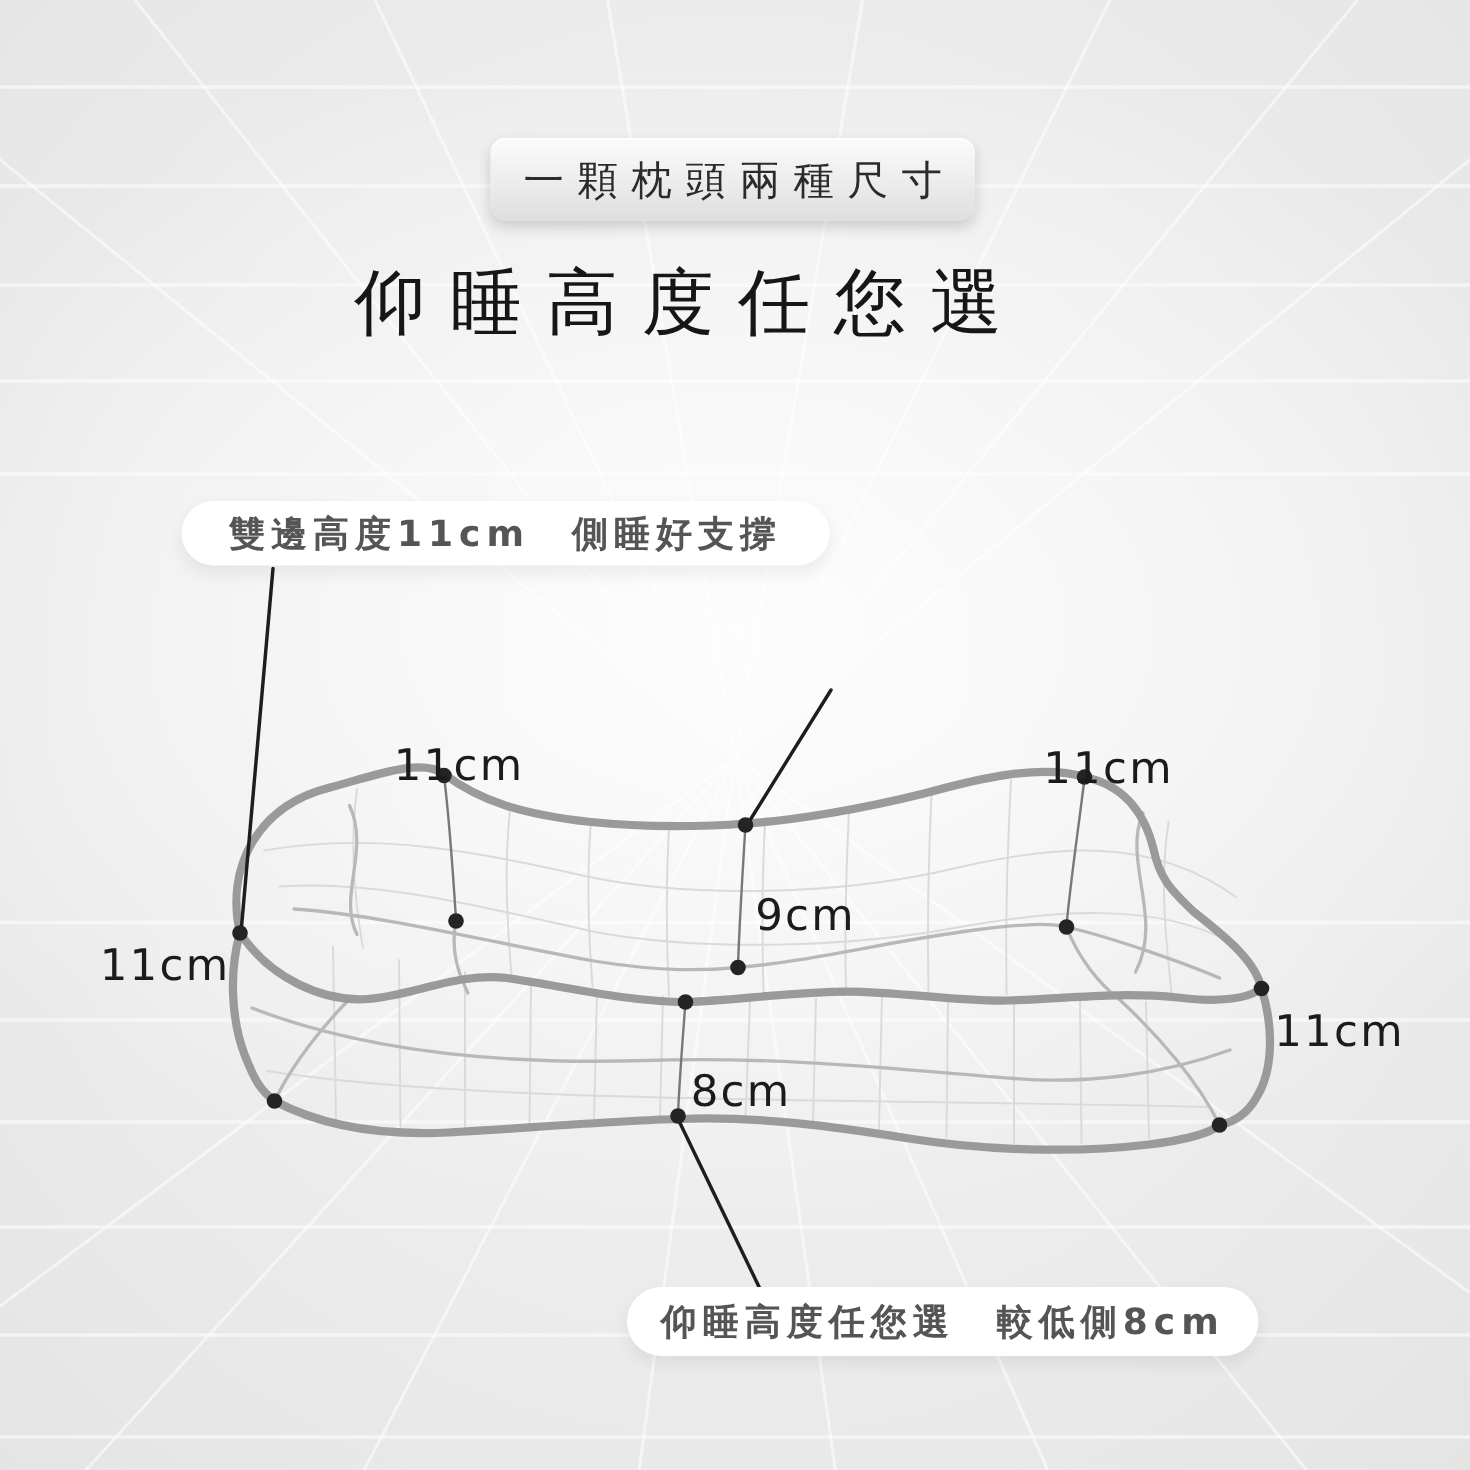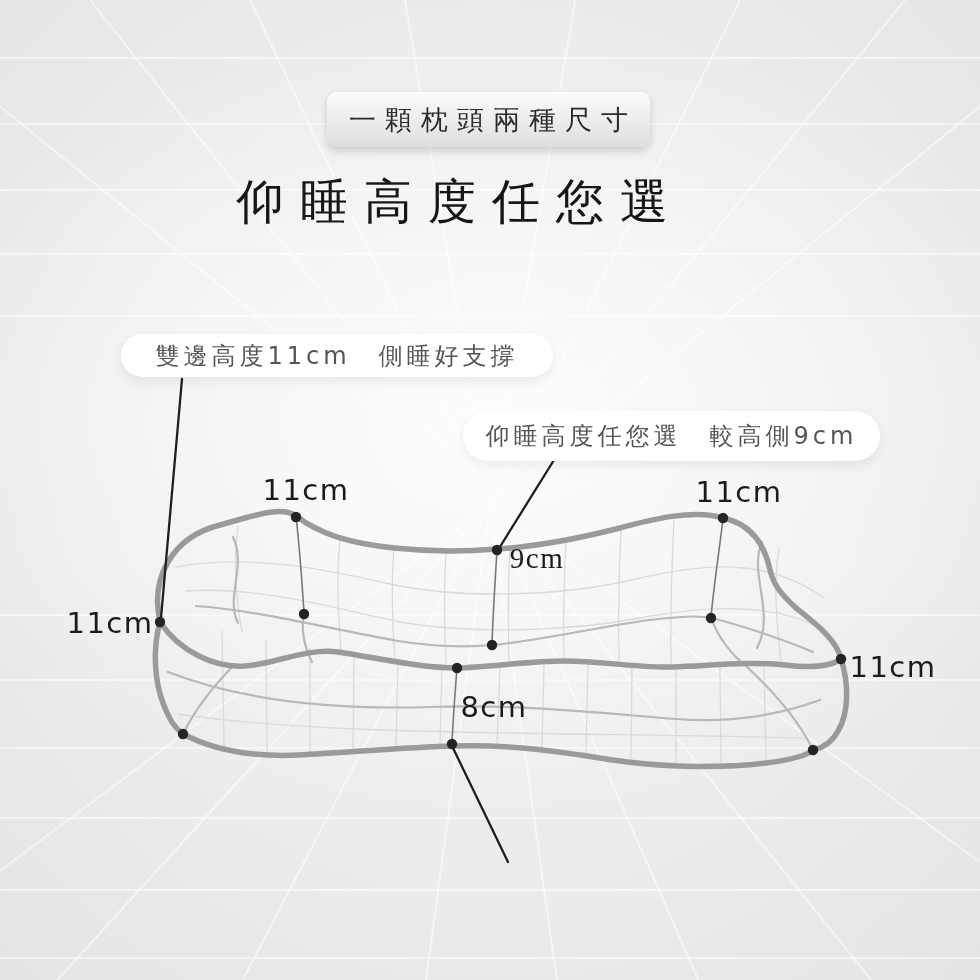--- a/index.html
+++ b/index.html
@@ -57,39 +57,41 @@
     background: #ffffff;
     border-radius: 26px;
     box-shadow: 0 5px 12px rgba(0,0,0,0.07);
     display: flex;
     align-items: center;
     justify-content: center;
     color: #555555;
     font-size: 24px;
     letter-spacing: 4px;
     white-space: nowrap;
+    font-weight: bold;
   }
   .pill-side   { left: 121px; top: 334px; width: 432px; height: 43px; }
   .pill-high   { left: 463px; top: 411px; width: 417px; height: 50px; }
   .pill-low    { left: 418px; top: 858px; width: 421px; height: 46px; }
   
   .measure {
     position: absolute;
     transform: translateX(-50%);
     font-size: 29px;
     letter-spacing: 1.5px;
     color: #1b1b1b;
     line-height: 1;
     white-space: nowrap;
+    margin-top: 20px;
   }
   .m-tl { left: 306px; top: 476px; }
   .m-tr { left: 739px; top: 478px; }
   .m-l  { left: 110px; top: 609px; }
   .m-r  { left: 893px; top: 653px; }
-  .m-9  { left: 537px; top: 544px; font-family: Liberation Serif, serif; }
+  .m-9  { left: 537px; top: 576px; }
   .m-8  { left: 494px; top: 693px; text-align: center; }
 </style>
 </head>
 <body>
 
 <div class="stage">
 
   <svg width="980" height="980" viewBox="0 0 980 980">
     <defs>
       <radialGradient id="bgg" cx="50%" cy="46%" r="78%">
@@ -215,21 +217,21 @@
       <circle cx="711" cy="618" r="5.2"></circle>
       <circle cx="841" cy="659" r="5.2"></circle>
       <circle cx="457" cy="668" r="5.2"></circle>
       <circle cx="452" cy="744" r="5.2"></circle>
       <circle cx="183" cy="734" r="5.2"></circle>
       <circle cx="813" cy="750" r="5.2"></circle>
     </g>
   </svg>
 
   <div class="pill pill-side">雙邊高度11cm　側睡好支撐</div>
-  <div class="pill pill-high">仰睡高度任您選　較高側9cm</div>
+  <div class="pill pill-low">仰睡高度任您選　較低側8cm</div>
 
   <div class="measure m-tl">11cm</div>
   <div class="measure m-tr">11cm</div>
   <div class="measure m-l">11cm</div>
   <div class="measure m-r">11cm</div>
   <div class="measure m-9">9cm</div>
   <div class="measure m-8">8cm</div>
 
 </div>
 

